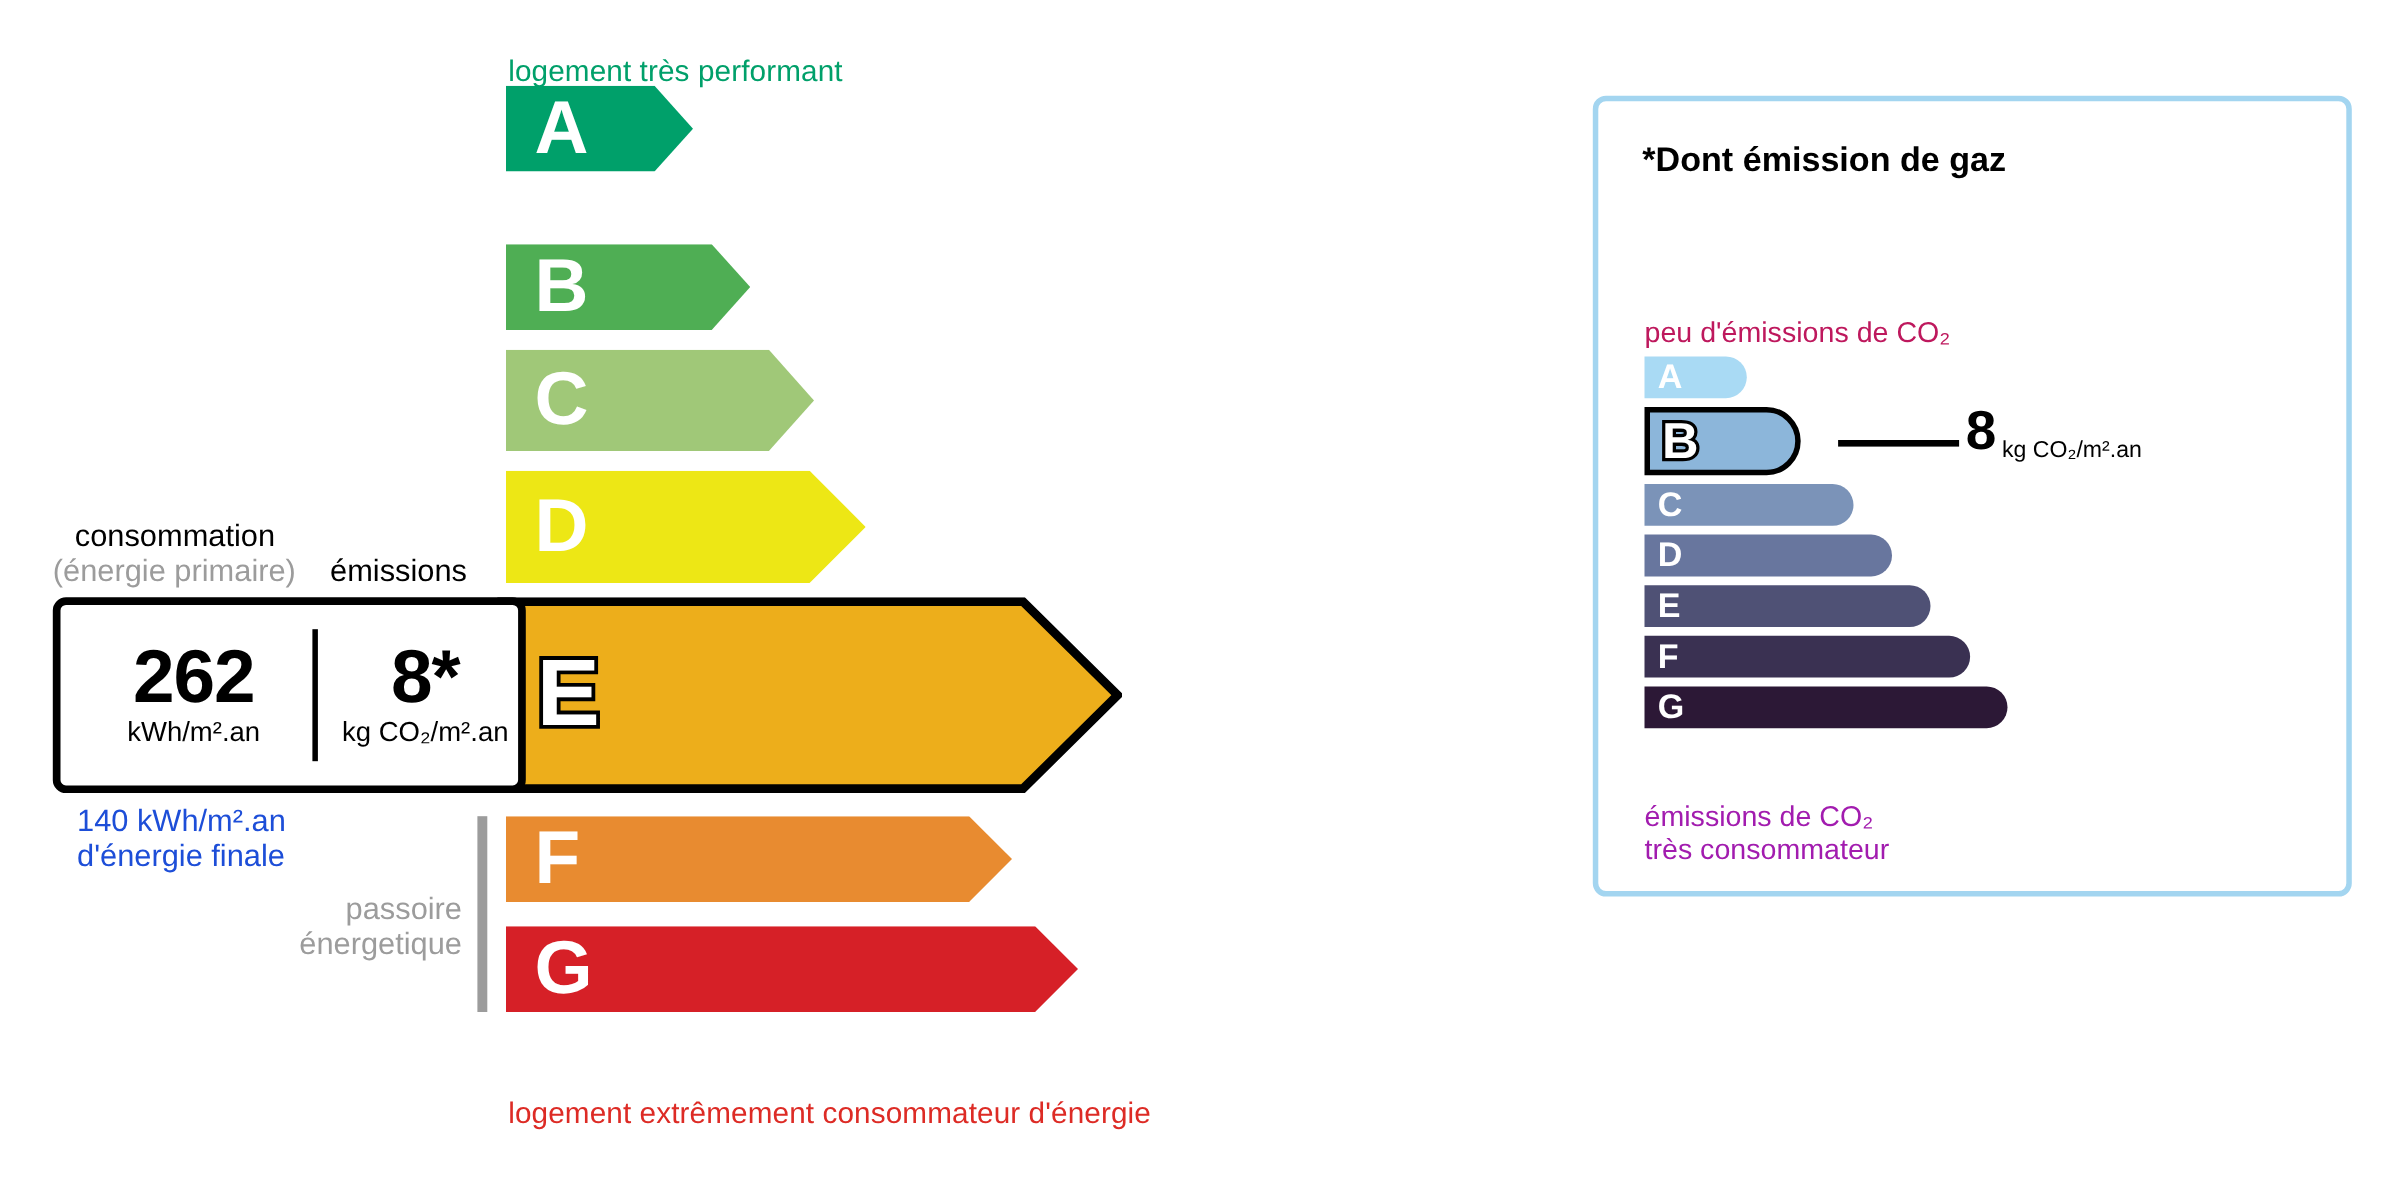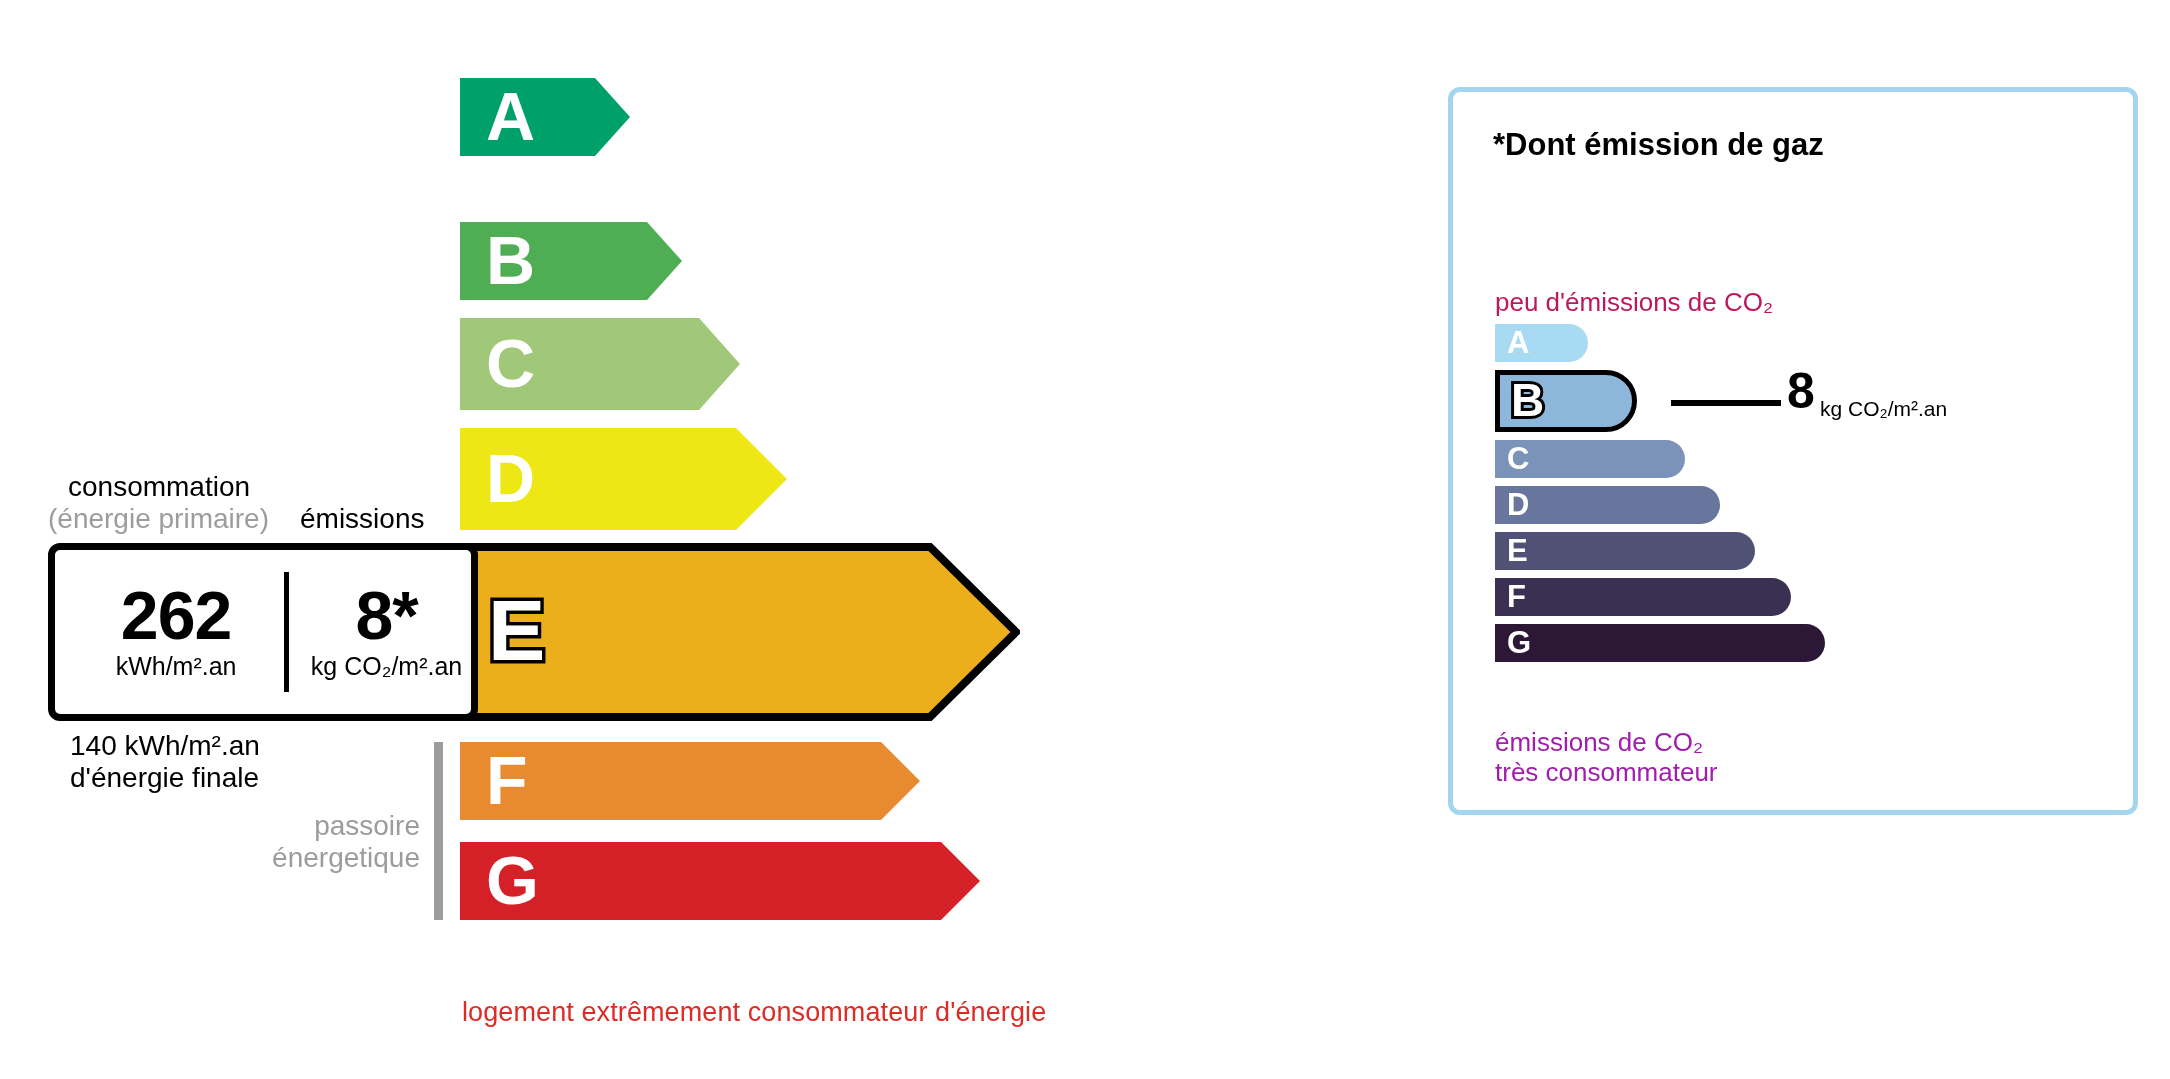--- a/index.html
+++ b/index.html
@@ -130,21 +130,21 @@
   }
   #label-emissions {
     position: absolute;
     left: 300px; top: 503px;
     font-size: 28px; color: #000;
     white-space: nowrap;
   }
   #label-finale {
     position: absolute;
     left: 70px; top: 730px;
-    font-size: 28px; color: #000000;
+    font-size: 28px; color: #1d4ed8;
     line-height: 1.16;
     white-space: nowrap;
   }
   #label-passoire {
     position: absolute;
     left: 160px; top: 810px;
     width: 260px;
     text-align: right;
     font-size: 28px; color: #9C9C9C;
     line-height: 1.16;
@@ -244,20 +244,21 @@
     font-size: 21px;
     color: #000;
     white-space: nowrap;
   }
 </style>
 </head>
 <body>
 
 <div id="dpe-panel">
 
+  <div class="legend-top">logement très performant</div>
 
   <div class="arrow-row" id="row-A" style="top:78px; width:170px; height:78px;">
     <div class="arrow">
       <svg width="170" height="78" viewBox="0 0 170 78" preserveAspectRatio="none">
         <polygon points="0,0 135,0 170,39 135,78 0,78" fill="#00A06A"></polygon>
       </svg>
       <span class="arrow-letter">A</span>
     </div>
   </div>
 

